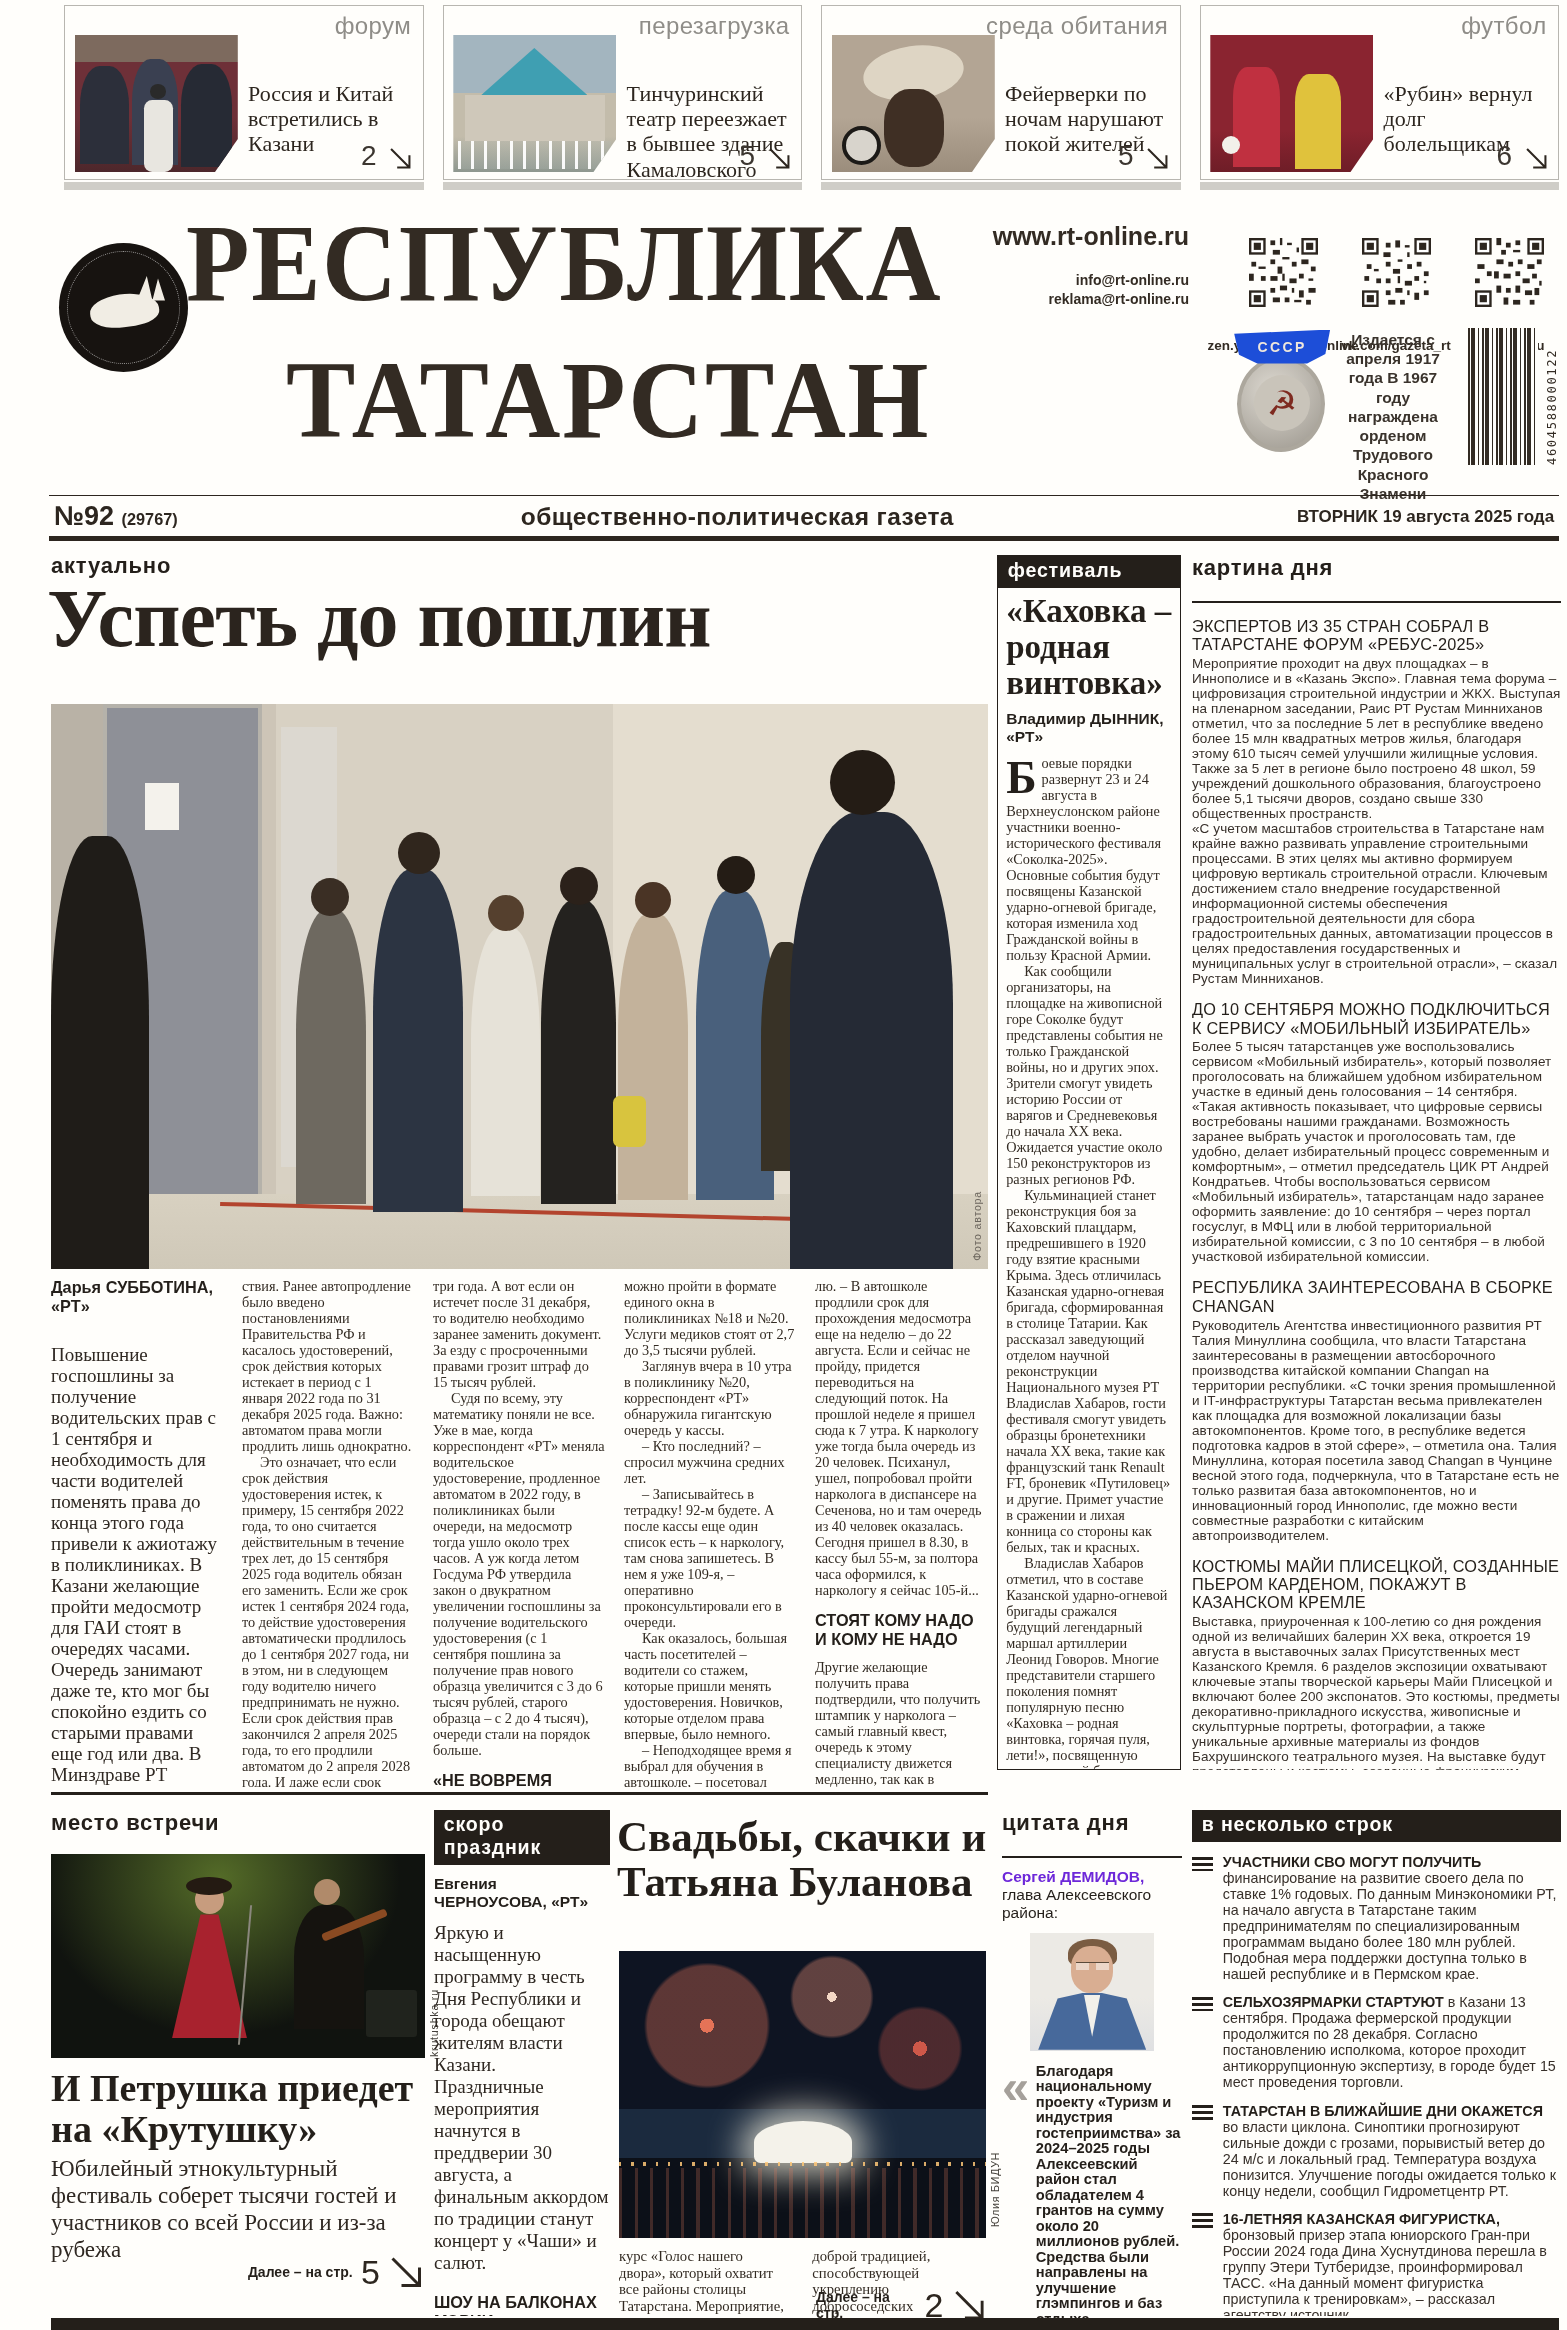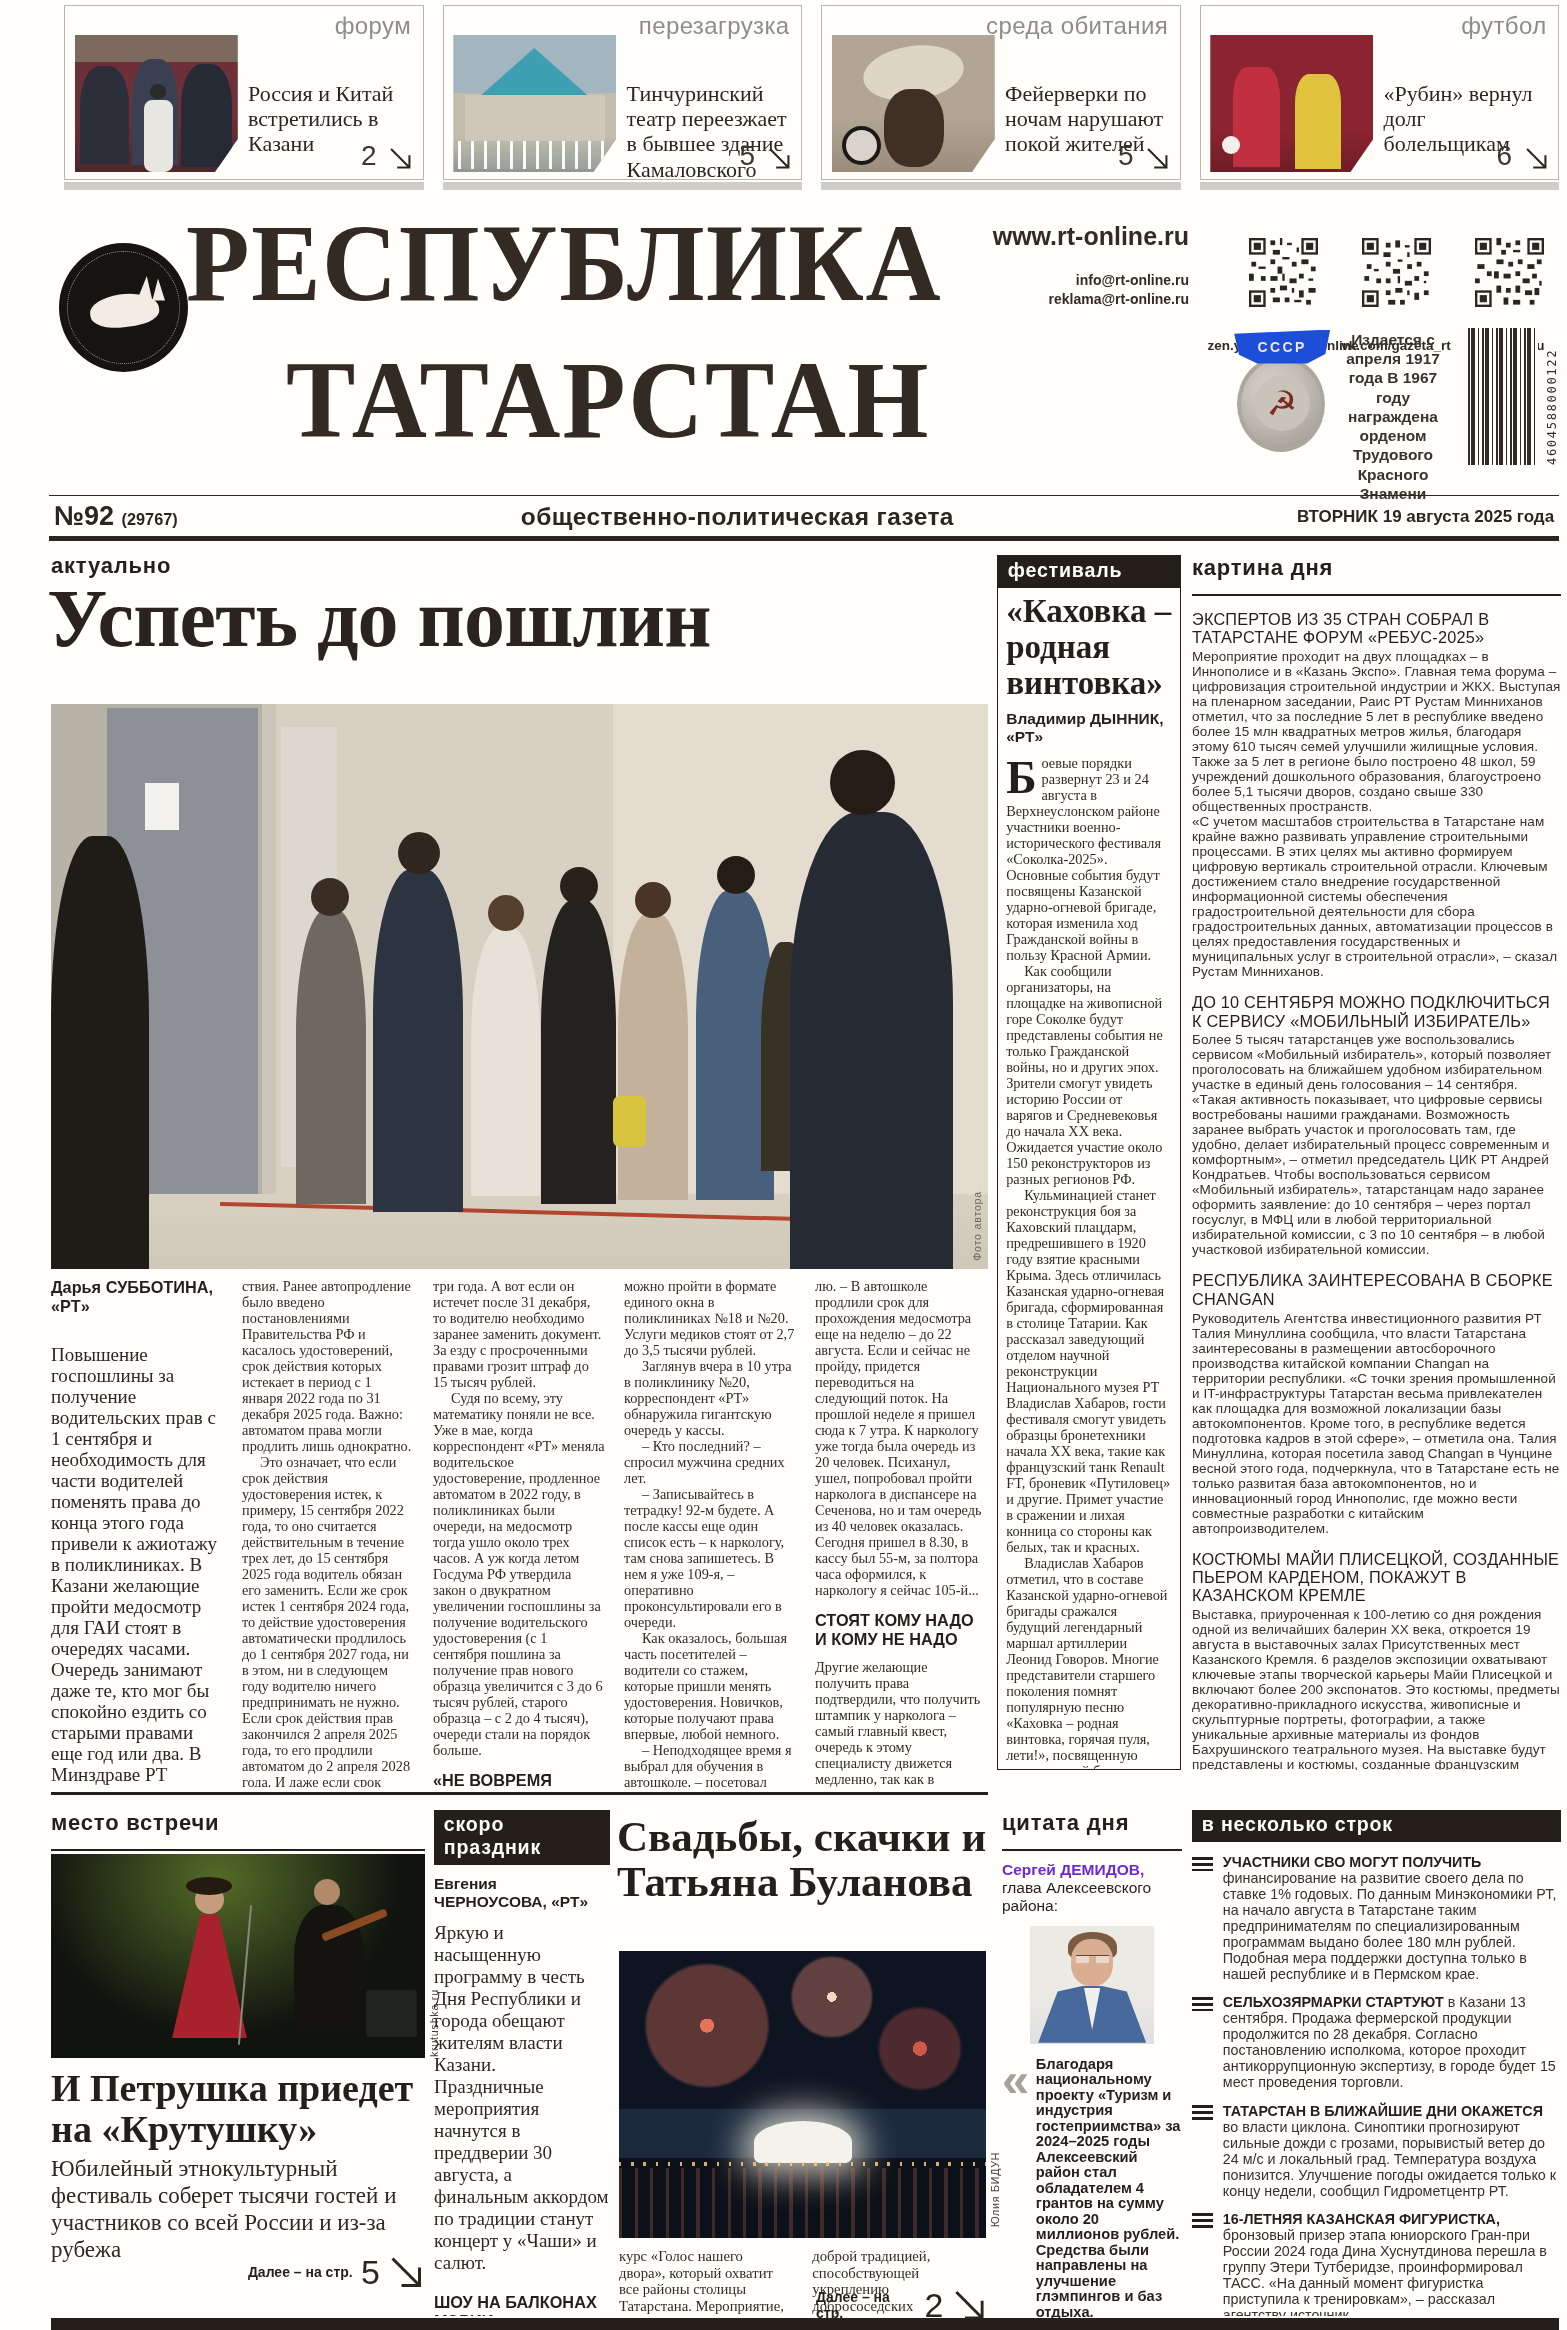--- a/index.html
+++ b/index.html
@@ -43,21 +43,21 @@
 
   
   #issuebar{position:absolute;left:49px;top:495px;width:1510px;height:46px;border-top:1.6px solid #2d261f;border-bottom:4.1px solid #2d261f;box-shadow:inset 0 -8.2px 0 -7.3px #2d261f;display:flex;align-items:center;justify-content:space-between;font-family:"Liberation Sans",sans-serif;color:#2d261f;padding:0 4.9px;}
   #issuebar .num{font-size:27px;font-weight:bold;}
   #issuebar .num small{font-size:16.3px;font-weight:bold;}
   #issuebar .kind{font-size:24.5px;font-weight:bold;letter-spacing:0.4px;}
   #issuebar .date{font-size:17px;font-weight:bold;}
 
   
   .sec-plain{font-family:"Liberation Sans",sans-serif;font-weight:bold;font-size:22px;color:#241f1a;letter-spacing:0.8px;}
-  .sec-underline{font-family:"Liberation Sans",sans-serif;font-weight:bold;font-size:22px;color:#241f1a;letter-spacing:0.8px;border-bottom:2.4px solid #241f1a;padding-bottom:13px;}
+  .sec-underline{font-family:"Liberation Sans",sans-serif;font-weight:bold;font-size:22px;color:#241f1a;letter-spacing:0.8px;border-bottom:2.4px solid #241f1a;padding-bottom:20px;}
   .sec-bar{font-family:"Liberation Sans",sans-serif;font-weight:bold;font-size:19.6px;color:#fffefb;background:#241f1a;padding:3.3px 9.8px 5.7px;letter-spacing:0.8px;}
 
   
   #actual-label{position:absolute;left:51px;top:553px;}
   #actual-headline{position:absolute;left:47px;top:576px;font-weight:bold;font-size:82px;line-height:1.05;color:#2b241e;letter-spacing:-0.8px;}
   #main-photo{position:absolute;left:51px;top:704px;width:937px;height:565px;overflow:hidden;background:linear-gradient(90deg,#b9b2a6 0 6%,#cdc5b7 6% 24%,#d8d1c3 24% 60%,#e4ddcf 60% 100%);}
   #main-photo .floor{position:absolute;left:0;bottom:0;width:100%;height:75px;background:linear-gradient(180deg,#d8d1c1,#cfc8b8);}
   #main-photo .redline{position:absolute;left:18%;bottom:54px;width:74%;height:4.1px;background:#b3442e;transform:rotate(1.5deg);}
   #main-photo .door{position:absolute;left:5.5%;top:0;width:17%;height:89%;background:#8e9097;border:4.9px solid #b5b2aa;}
   #main-photo .notice{position:absolute;left:10%;top:14%;width:34px;height:47px;background:#f4f2ec;}
@@ -400,21 +400,21 @@
       <p class="bodyp ni">три года. А вот если он истечет после 31 декабря, то водителю необходимо заранее заменить документ. За езду с просроченными правами грозит штраф до 15 тысяч рублей.</p>
       <p class="bodyp">Судя по всему, эту математику поняли не все. Уже в мае, когда корреспондент «РТ» меняла водительское удостоверение, продленное автоматом в 2022 году, в поликлиниках были очереди, на медосмотр тогда ушло около трех часов. А уж когда летом Госдума РФ утвердила закон о двукратном увеличении госпошлины за получение водительского удостоверения (с 1 сентября пошлина за получение прав нового образца увеличится с 3 до 6 тысяч рублей, старого образца – с 2 до 4 тысяч), очереди стали на порядок больше.</p>
       <div class="subhead">«НЕ ВОВРЕМЯ ПОШЕЛ УЧИТЬСЯ»</div>
 
     </div>
     <div class="mcol">
       <p class="bodyp ni">можно пройти в формате единого окна в поликлиниках №18 и №20. Услуги медиков стоят от 2,7 до 3,5 тысячи рублей.</p>
       <p class="bodyp">Заглянув вчера в 10 утра в поликлинику №20, корреспондент «РТ» обнаружила гигантскую очередь у кассы.</p>
       <p class="bodyp">– Кто последний? – спросил мужчина средних лет.</p>
       <p class="bodyp">– Записывайтесь в тетрадку! 92-м будете. А после кассы еще один список есть – к наркологу, там снова запишетесь. В нем я уже 109-я, – оперативно проконсультировали его в очереди.</p>
-      <p class="bodyp">Как оказалось, большая часть посетителей – водители со стажем, которые пришли менять удостоверения. Новичков, которые получают права впервые, любой немного.</p>
+      <p class="bodyp">Как оказалось, большая часть посетителей – водители со стажем, которые пришли менять удостоверения. Новичков, которые отделом права впервые, было немного.</p>
       <p class="bodyp">– Неподходящее время я выбрал для обучения в автошколе, – посетовал молодой мужчина в очереди, представившийся Андреем, который пытается получить справку вторую неде-</p>
     </div>
     <div class="mcol">
       <p class="bodyp ni">лю. – В автошколе продлили срок для прохождения медосмотра еще на неделю – до 22 августа. Если и сейчас не пройду, придется переводиться на следующий поток. На прошлой неделе я пришел сюда к 7 утра. К наркологу уже тогда была очередь из 20 человек. Психанул, ушел, попробовал пройти нарколога в диспансере на Сеченова, но и там очередь из 40 человек оказалась. Сегодня пришел в 8.30, в кассу был 55-м, за полтора часа оформился, к наркологу я сейчас 105-й...</p>
       <div class="subhead">СТОЯТ КОМУ НАДО И КОМУ НЕ НАДО</div>
       <p class="bodyp ni">Другие желающие получить права подтвердили, что получить штампик у нарколога – самый главный квест, очередь к этому специалисту движется медленно, так как в кабинете надо сдавать анализ мочи.</p>
 
     </div>
   </div>
   <div id="main-rule"></div>

